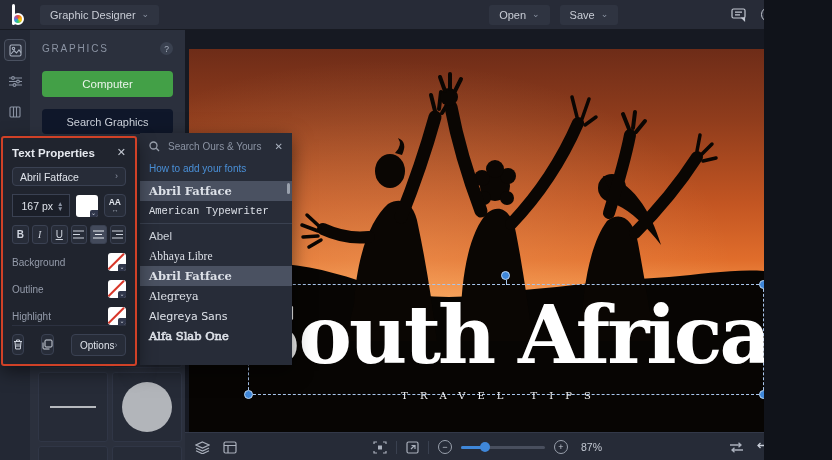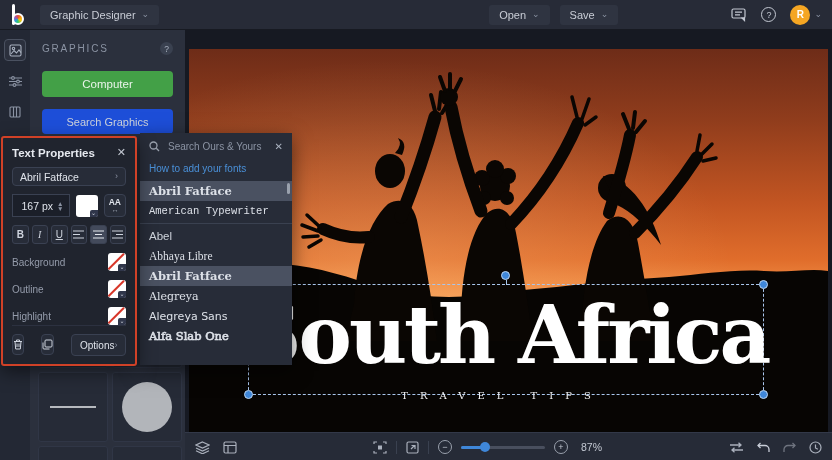--- a/index.html
+++ b/index.html
@@ -1,17 +1,17 @@
 <!DOCTYPE html>
 <html style="--accent-blue: #3f87d9; --annotation-red: #d04127; --button-green: #43a047; --avatar-orange: #f5a623; --link-blue: #4a90d8;"><head>
 <meta charset="utf-8">
 <style>
   html,body{margin:0;padding:0;background:#10131a;}
   *{box-sizing:border-box;font-family:"Liberation Sans",sans-serif;}
-  .app{position:relative;width:832px;height:460px;overflow:hidden;background:#1d212b;color:#c9cdd6;}
+  .app{position:relative;width:764px;height:460px;overflow:hidden;background:#1d212b;color:#c9cdd6;}
 
   
   .topbar{position:absolute;left:0;top:0;width:832px;height:30px;background:#272b37;display:flex;align-items:center;padding:0 10px;border-bottom:1px solid #171a22;}
   .logo{position:relative;width:16px;height:21px;margin:0 12px 0 2px;flex:0 0 auto;}
   .logo .stem{position:absolute;left:0;top:0;width:3px;height:21px;background:#fff;border-radius:2px;}
   .logo .bowl{position:absolute;left:0;bottom:0;width:12px;height:12px;border:2px solid #fff;border-radius:50%;
     background:conic-gradient(#e74c3c,#f39c12,#f1c40f,#2ecc71,#3498db,#9b59b6,#e74c3c);}
   .menu-chip{display:flex;align-items:center;gap:6px;background:#2f3441;border-radius:3px;padding:4px 10px;font-size:11px;color:#c9cdd6;cursor:default;}
   .chev{font-size:9px;color:#8b93a3;line-height:1;}
   .tb-right-btns{display:flex;gap:10px;margin-left:330px;}
@@ -25,21 +25,21 @@
   .rail{position:absolute;left:0;top:30px;width:30px;height:430px;background:#232834;display:flex;flex-direction:column;align-items:center;padding-top:9px;gap:9px;}
   .rail-ic{width:22px;height:22px;display:flex;align-items:center;justify-content:center;color:#8b93a3;}
   .rail-ic.active{border:1px solid #4a5160;border-radius:4px;background:#2b303d;color:#aab2c0;}
 
   
   .gpanel{position:absolute;left:30px;top:30px;width:155px;height:430px;background:#2b303d;}
   .gp-head{display:flex;align-items:center;justify-content:space-between;padding:12px 12px 8px 12px;}
   .gp-title{font-size:10px;letter-spacing:1.8px;color:#8b93a3;}
   .gp-help{width:13px;height:13px;border-radius:50%;background:#3a4150;color:#aab2c0;font-size:8.5px;display:flex;align-items:center;justify-content:center;}
   .btn-computer{margin:8px 12px 0 12px;height:26px;border-radius:4px;background:var(--button-green,#43a047);color:#eaf4ea;font-size:11.5px;display:flex;align-items:center;justify-content:center;cursor:pointer;}
-  .btn-searchg{margin:12px 12px 0 12px;height:25px;border-radius:4px;background:#1d4ed8;color:#ccd1da;font-size:11px;display:flex;align-items:center;justify-content:center;cursor:pointer;}
+  .btn-searchg{margin:12px 12px 0 12px;height:25px;border-radius:4px;background:#0f172a;color:#ccd1da;font-size:11px;display:flex;align-items:center;justify-content:center;cursor:pointer;}
   .shapes-clip{position:absolute;left:8px;top:330px;width:148px;height:100px;overflow:hidden;}
   .shapes-grid{position:absolute;left:0;top:-62px;display:grid;grid-template-columns:70px 70px;grid-auto-rows:70px;gap:4px;}
   .shape-cell{background:#262b37;border:1px solid #303646;border-radius:3px;display:flex;align-items:center;justify-content:center;}
   .shape-line{width:46px;height:2px;background:#b6b9be;}
   .shape-circle{width:50px;height:50px;border-radius:50%;background:#b2b5ba;}
 
   
   .tp{position:absolute;left:1px;top:136px;width:136px;height:230px;background:#20242e;border:2px solid var(--annotation-red,#d04127);border-radius:3px;z-index:30;box-shadow:0 6px 18px rgba(0,0,0,.5);padding:8px 9px;display:flex;flex-direction:column;}
   .tp-head{display:flex;align-items:center;justify-content:space-between;margin-bottom:8px;}
   .tp-title{font-size:11.5px;font-weight:bold;color:#e6e9ef;}

